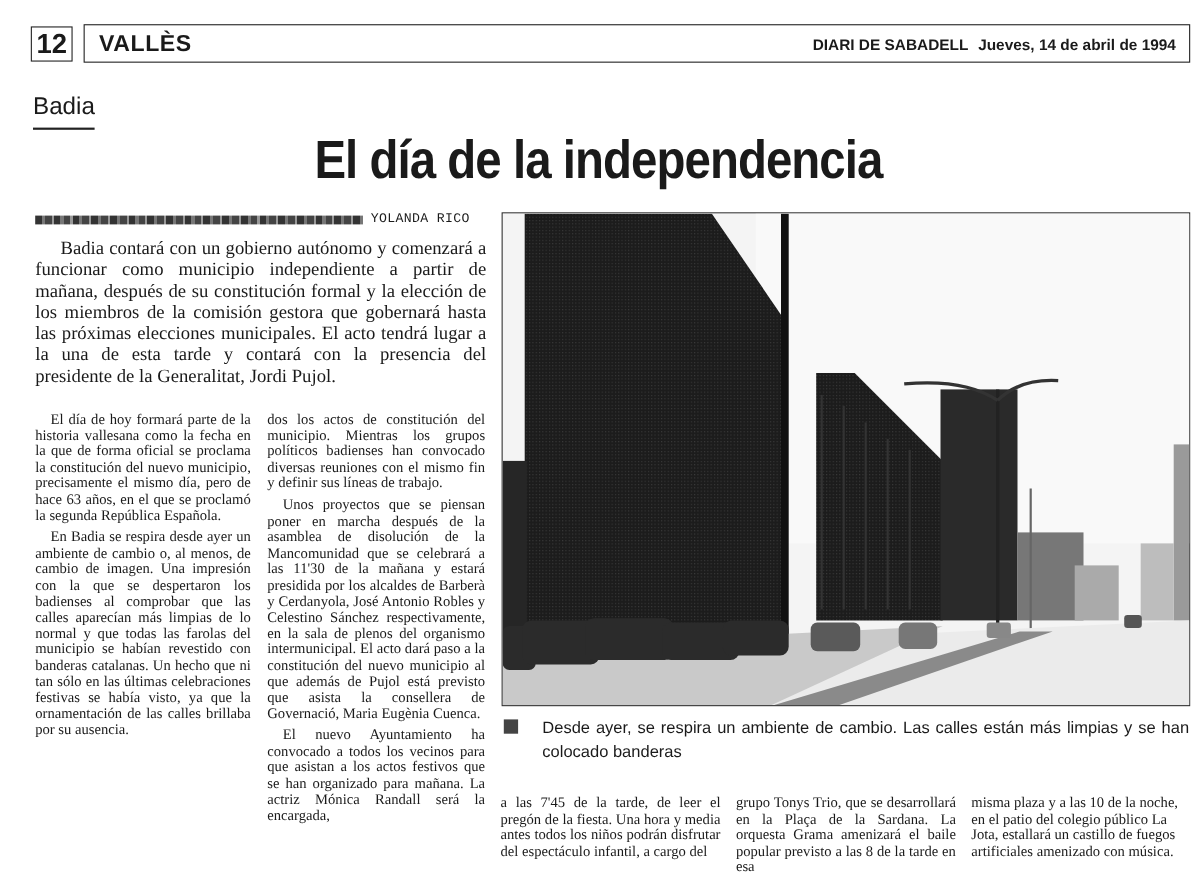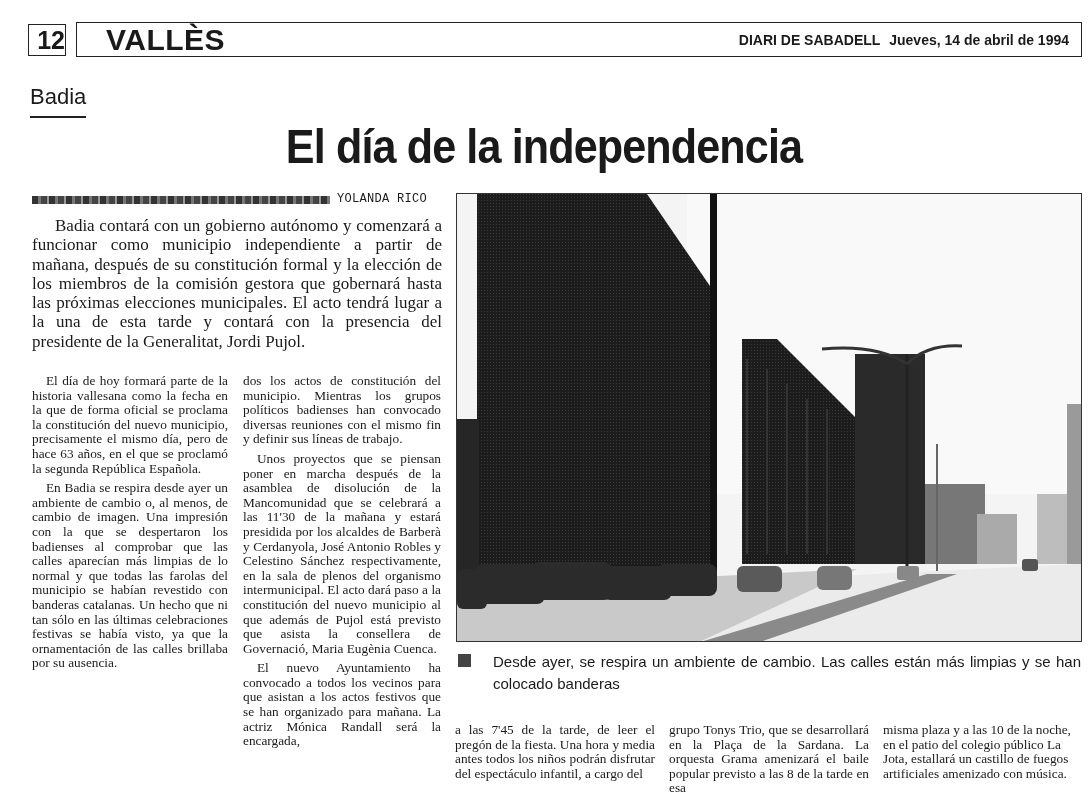--- a/index.html
+++ b/index.html
@@ -1,24 +1,24 @@
 <!DOCTYPE html>
 <html><head>
 <meta charset="utf-8">
 <style>
   html, body { margin: 0; padding: 0; background: #ffffff; }
   body { width: 1088px; height: 805px; position: relative; overflow: hidden; color: #1a1a1a; }
   .abs { position: absolute; }
 
   
   .pagenum { left: 28px; top: 24px; width: 38px; height: 32px; border: 1.5px solid #222; box-sizing: border-box;
-    font-family: "Liberation Sans", sans-serif; font-weight: bold; font-size: 25px; line-height: 30px; text-align: right; }
+    font-family: "Liberation Sans", sans-serif; font-weight: bold; font-size: 25px; line-height: 30px; text-align: center; }
   .headerbar { left: 76px; top: 22px; width: 1006px; height: 35px; border: 1.5px solid #222; box-sizing: border-box; }
   .section-title { position: absolute; left: 13px; top: 2px; font-family: "Liberation Sans", sans-serif; font-weight: bold;
-    font-size: 30px; line-height: 30px; letter-spacing: 0.5px; margin-left: 16px; }
+    font-size: 21px; line-height: 30px; letter-spacing: 0.5px; }
   .dateline { position: absolute; right: 12px; top: 9px; font-family: "Liberation Sans", sans-serif; font-weight: bold;
     font-size: 14px; line-height: 16px; }
   .dateline .paper { margin-right: 5px; }
 
   .kicker { left: 30px; top: 84px; font-family: "Liberation Sans", sans-serif; font-size: 22px; line-height: 26px;
     padding-bottom: 6px; border-bottom: 2px solid #222; }
 
   .headline { left: 0; top: 114px; width: 1088px; text-align: center; font-family: "Liberation Sans", sans-serif;
     font-weight: bold; font-size: 49px; line-height: 64px; letter-spacing: -1px; transform: scaleX(0.88); }
 

